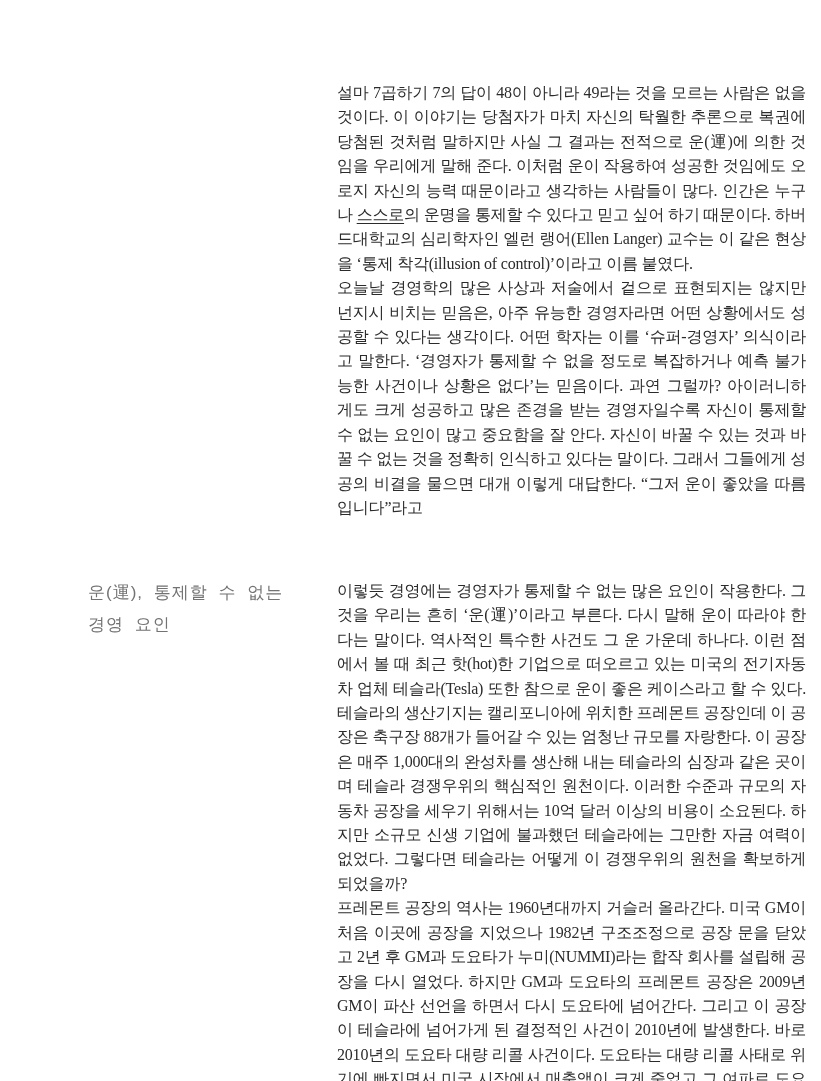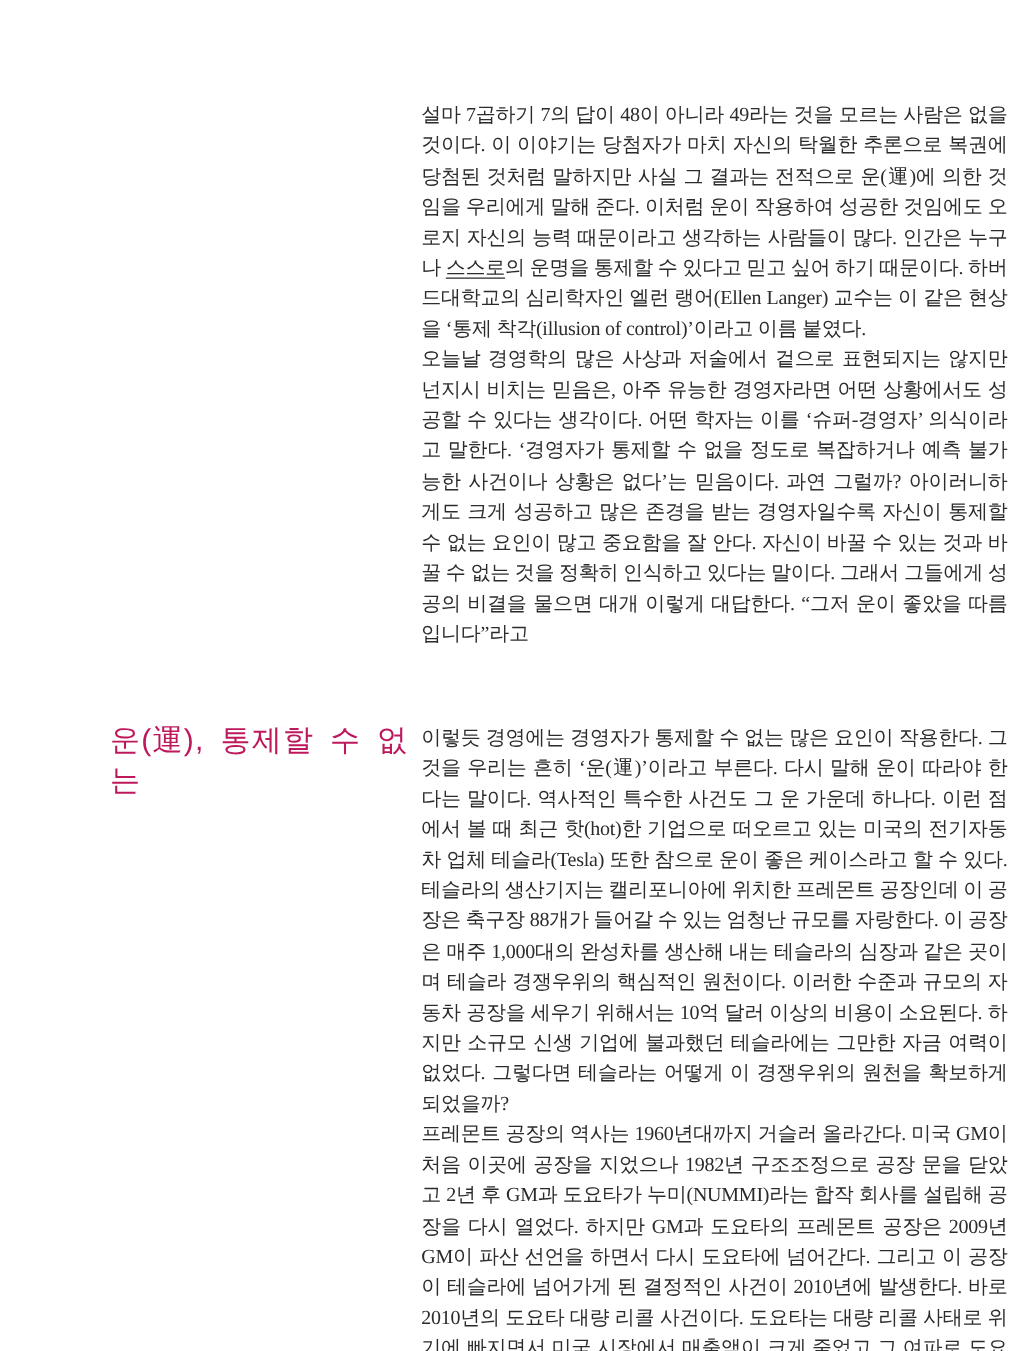--- a/index.html
+++ b/index.html
@@ -30,39 +30,40 @@
     padding: 0;
   }
   .block-1 { top: 49px; margin-top: 32px; }
   .block-2 { top: 579px; }
   .side-heading {
     position: absolute;
     left: 88px;
     top: 577px;
     width: 250px;
     font-family: "Liberation Sans", "DejaVu Sans", sans-serif;
-    font-size: 24px;
+    font-size: 17px;
     line-height: 32px;
     font-weight: 400;
-    color: #be185d;
+    color: #737373;
     letter-spacing: 1px;
     word-spacing: 5px;
   }
   .u {
     text-decoration: underline;
     text-underline-offset: 3px;
   }
 </style>
 </head>
 <body>
 
 <div class="page">
 
   <aside class="side-heading">
     <div>운(運), 통제할 수 없는</div>
+    <div>경영 요인</div>
   </aside>
 
   <section class="text-block block-1">
     <p><span>설마 7곱하기 7의 답이 48이 아니라 49라는 것을 모르는 사람은 없을 것이다. 이 이야기는 당첨자가 마치 자신의 탁월한 추론으로 복권에 당첨된 것처럼 말하지만 사실 그 결과는 전적으로 운(運)에 의한 것임을 우리에게 말해 준다. 이처럼 운이 작용하여 성공한 것임에도 오로지 자신의 능력 때문이라고 생각하는 사람들이 많다. 인간은 누구나 </span><span class="u">스스로</span><span>의 운명을 통제할 수 있다고 믿고 싶어 하기 때문이다. 하버드대학교의 심리학자인 엘런 랭어(Ellen Langer) 교수는 이 같은 현상을 ‘통제 착각(illusion of control)’이라고 이름 붙였다.</span></p>
     <p>오늘날 경영학의 많은 사상과 저술에서 겉으로 표현되지는 않지만 넌지시 비치는 믿음은, 아주 유능한 경영자라면 어떤 상황에서도 성공할 수 있다는 생각이다. 어떤 학자는 이를 ‘슈퍼-경영자’ 의식이라고 말한다. ‘경영자가 통제할 수 없을 정도로 복잡하거나 예측 불가능한 사건이나 상황은 없다’는 믿음이다. 과연 그럴까? 아이러니하게도 크게 성공하고 많은 존경을 받는 경영자일수록 자신이 통제할 수 없는 요인이 많고 중요함을 잘 안다. 자신이 바꿀 수 있는 것과 바꿀 수 없는 것을 정확히 인식하고 있다는 말이다. 그래서 그들에게 성공의 비결을 물으면 대개 이렇게 대답한다. “그저 운이 좋았을 따름입니다”라고</p>
   </section>
 
   <section class="text-block block-2">
     <p>이렇듯 경영에는 경영자가 통제할 수 없는 많은 요인이 작용한다. 그것을 우리는 흔히 ‘운(運)’이라고 부른다. 다시 말해 운이 따라야 한다는 말이다. 역사적인 특수한 사건도 그 운 가운데 하나다. 이런 점에서 볼 때 최근 핫(hot)한 기업으로 떠오르고 있는 미국의 전기자동차 업체 테슬라(Tesla) 또한 참으로 운이 좋은 케이스라고 할 수 있다. 테슬라의 생산기지는 캘리포니아에 위치한 프레몬트 공장인데 이 공장은 축구장 88개가 들어갈 수 있는 엄청난 규모를 자랑한다. 이 공장은 매주 1,000대의 완성차를 생산해 내는 테슬라의 심장과 같은 곳이며 테슬라 경쟁우위의 핵심적인 원천이다. 이러한 수준과 규모의 자동차 공장을 세우기 위해서는 10억 달러 이상의 비용이 소요된다. 하지만 소규모 신생 기업에 불과했던 테슬라에는 그만한 자금 여력이 없었다. 그렇다면 테슬라는 어떻게 이 경쟁우위의 원천을 확보하게 되었을까?</p>
     <p>프레몬트 공장의 역사는 1960년대까지 거슬러 올라간다. 미국 GM이 처음 이곳에 공장을 지었으나 1982년 구조조정으로 공장 문을 닫았고 2년 후 GM과 도요타가 누미(NUMMI)라는 합작 회사를 설립해 공장을 다시 열었다. 하지만 GM과 도요타의 프레몬트 공장은 2009년 GM이 파산 선언을 하면서 다시 도요타에 넘어간다. 그리고 이 공장이 테슬라에 넘어가게 된 결정적인 사건이 2010년에 발생한다. 바로 2010년의 도요타 대량 리콜 사건이다. 도요타는 대량 리콜 사태로 위기에 빠지면서 미국 시장에서 매출액이 크게 줄었고 그 여파로 도요타 아키오 최고경영자는 한 달 안에 프레몬트 공장을 폐쇄할 계획을 세웠다.</p>

